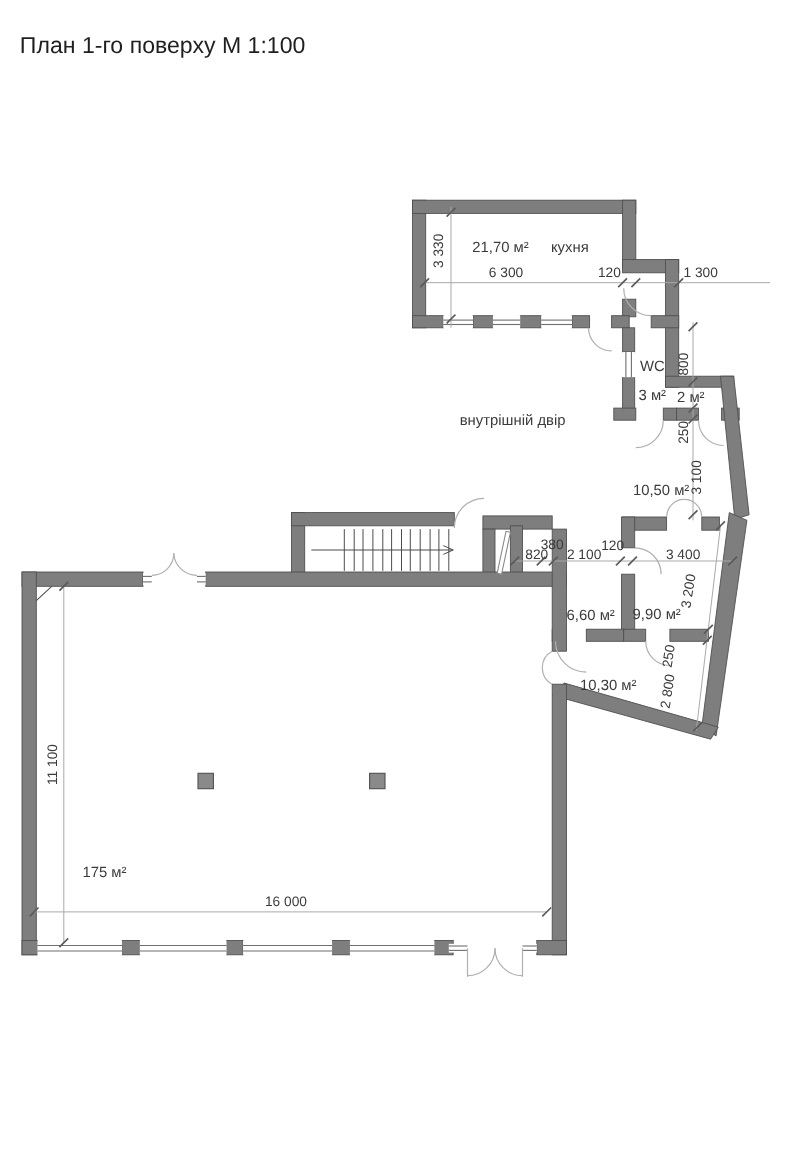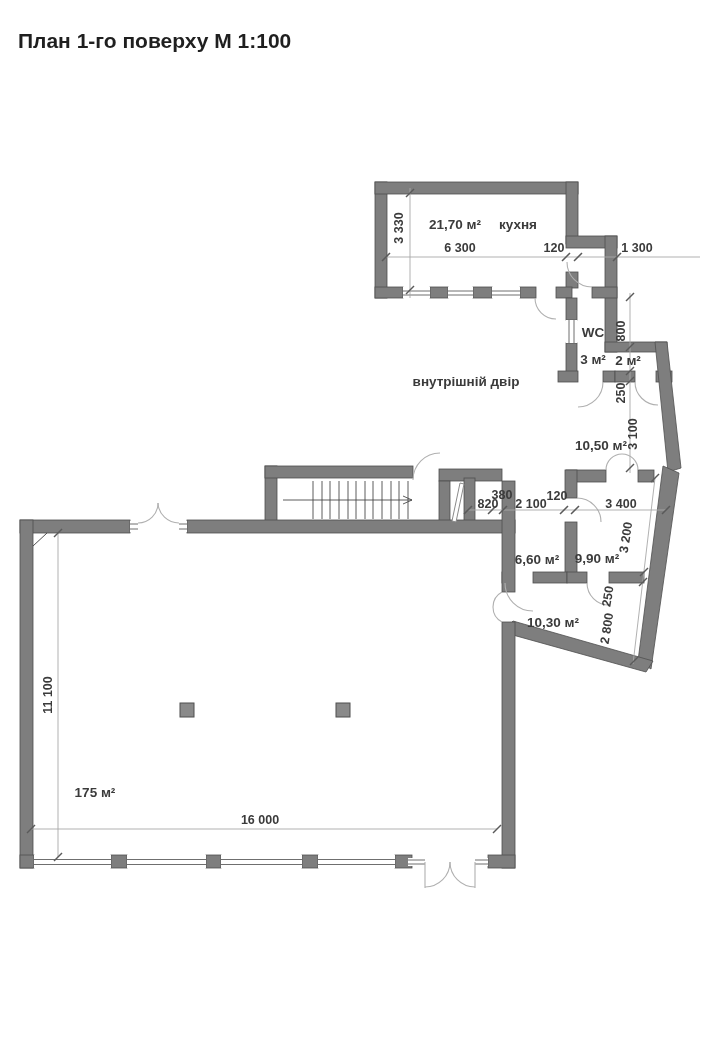--- a/index.html
+++ b/index.html
@@ -1,17 +1,17 @@
 <!DOCTYPE html>
 <html><head>
 <meta charset="utf-8">
 <style>
   html,body{margin:0;padding:0;background:#ffffff;}
   .page{position:relative;width:719px;height:1062px;background:#ffffff;overflow:hidden;
-        font-family:"Liberation Sans", sans-serif;font-weight:bold;}
+        font-family:"Liberation Sans", sans-serif;}
   svg{display:block;}
   .w{fill:#7e7e7e;stroke:#4f4f4f;stroke-width:0.8;}
   .win{fill:#ffffff;stroke:none;}
   .wl{stroke:#6f6f6f;stroke-width:1;fill:none;}
   .arc{fill:none;stroke:#b0b0b0;stroke-width:1.1;}
   .leaf{fill:#ffffff;stroke:#8a8a8a;stroke-width:1;}
   .dim{stroke:#a8a8a8;stroke-width:0.9;fill:none;}
   .tick{stroke:#5a5a5a;stroke-width:1.5;}
   .stair{stroke:#4a4a4a;stroke-width:0.9;fill:none;}
   .bevel{stroke:#4f4f4f;stroke-width:1;}

